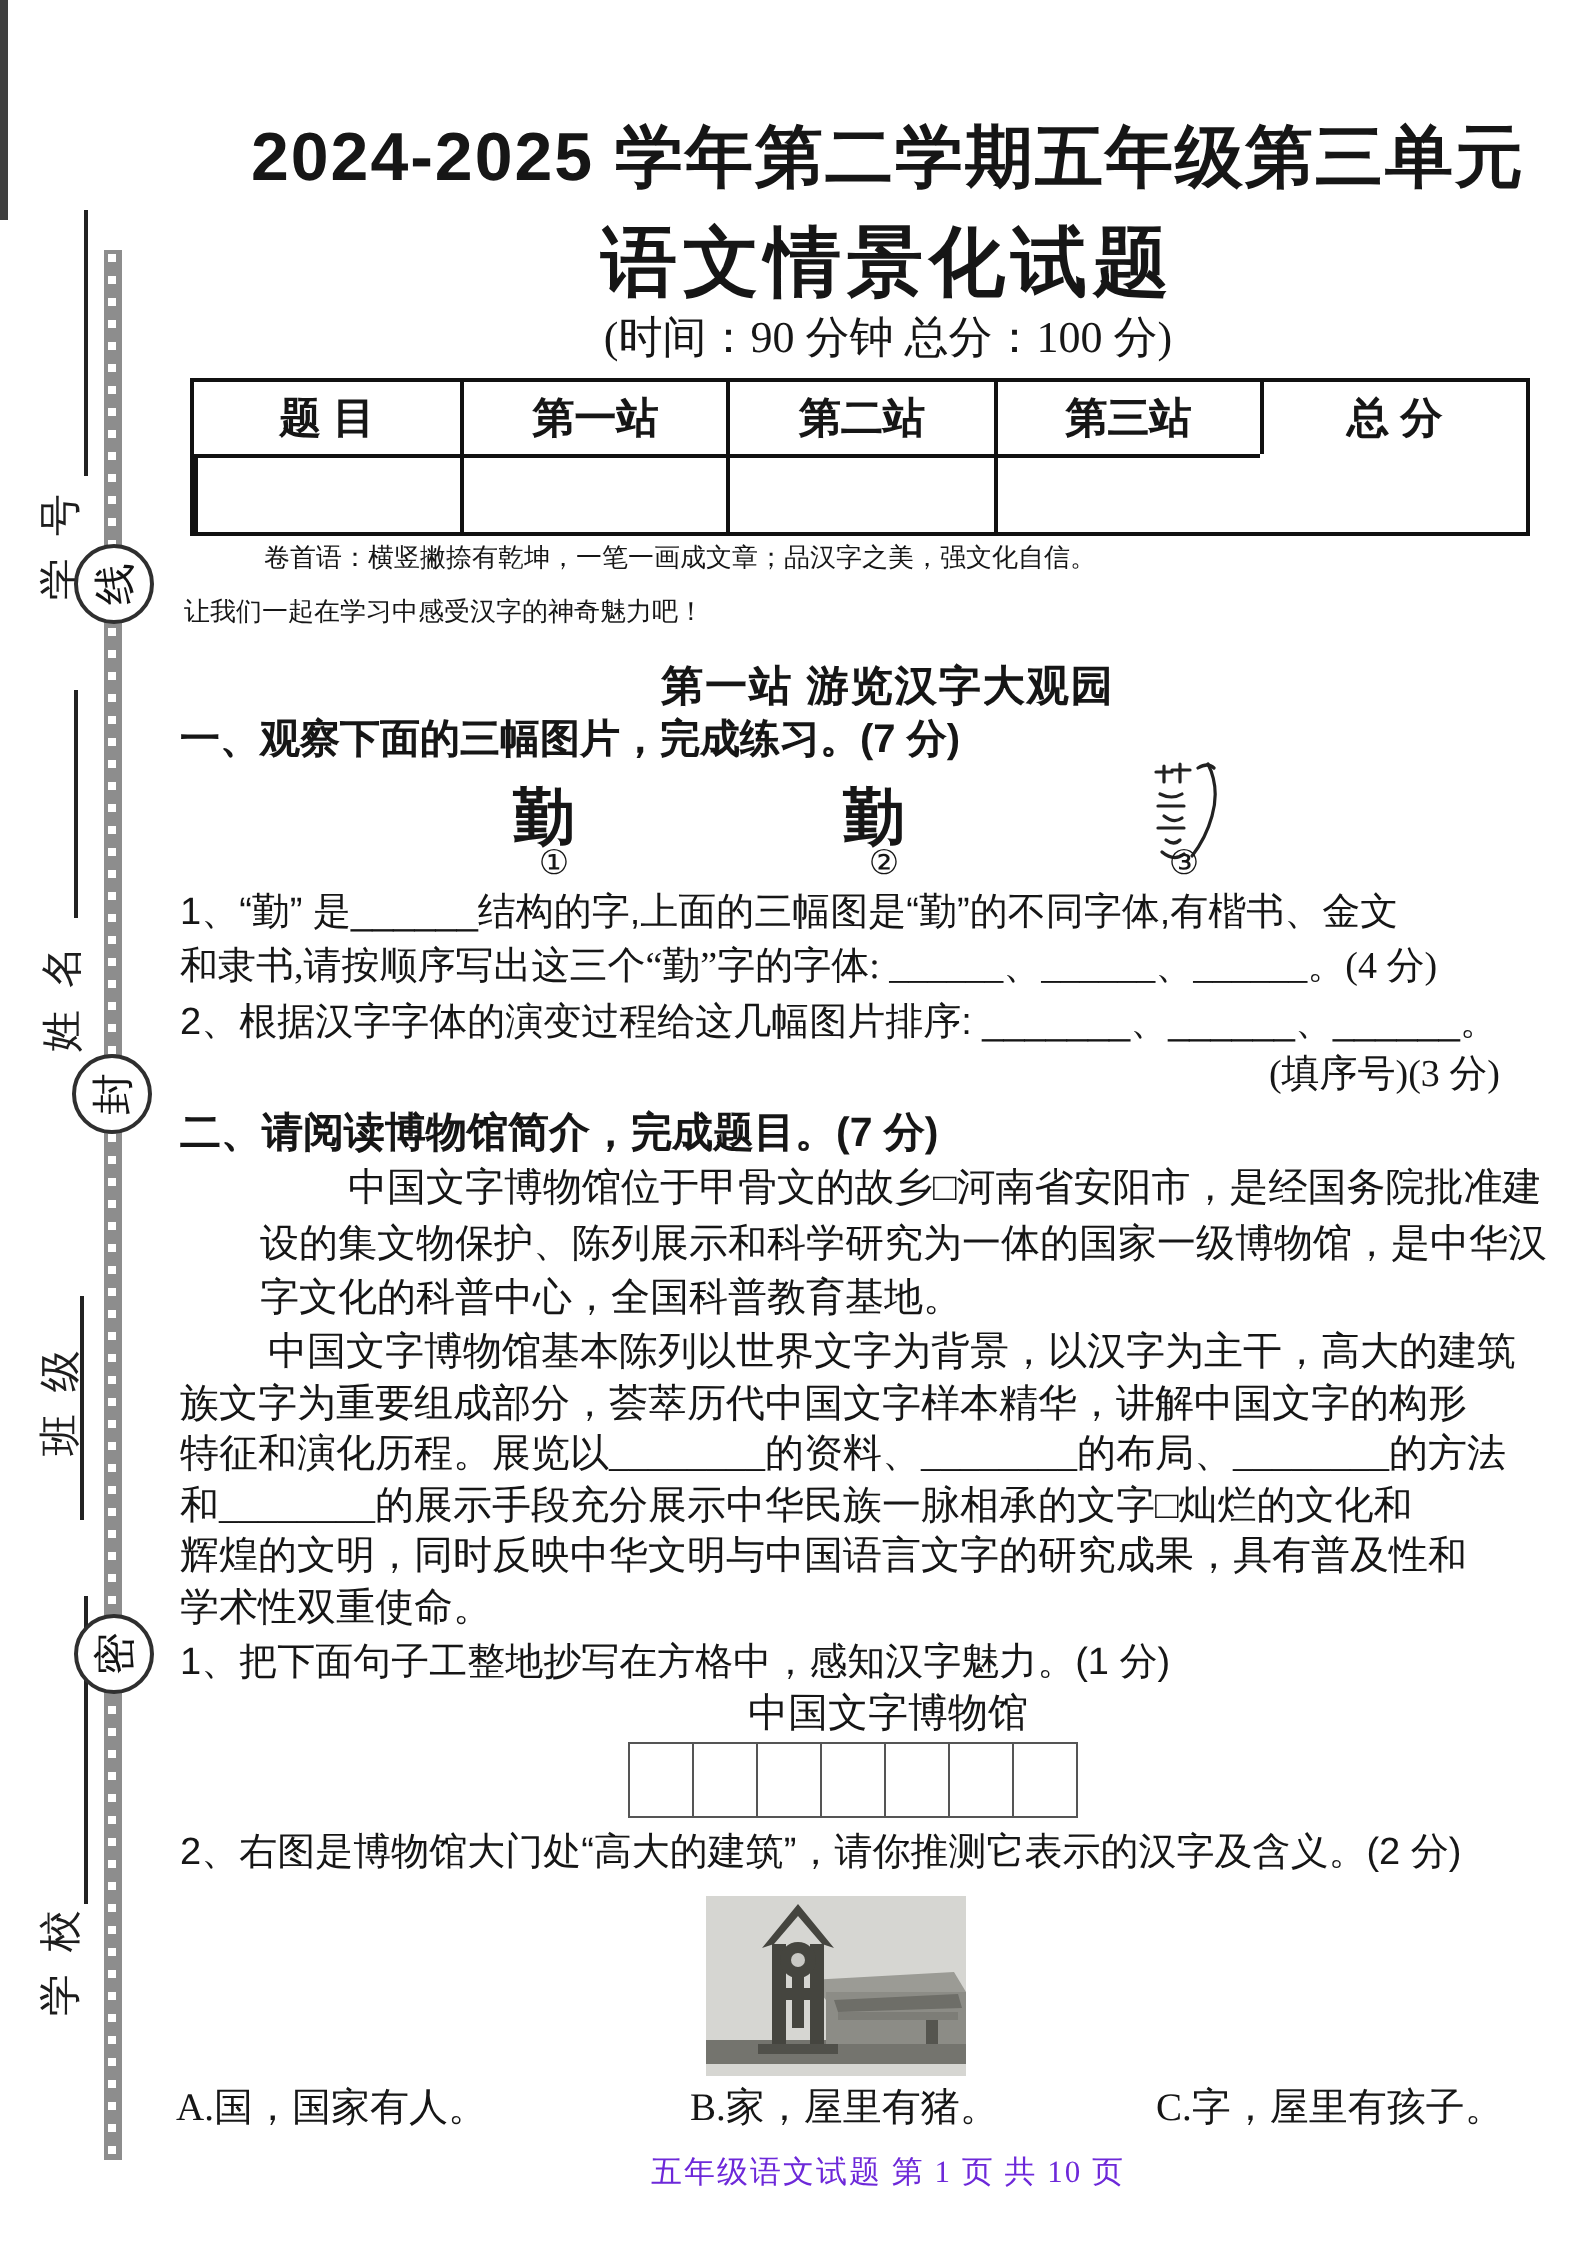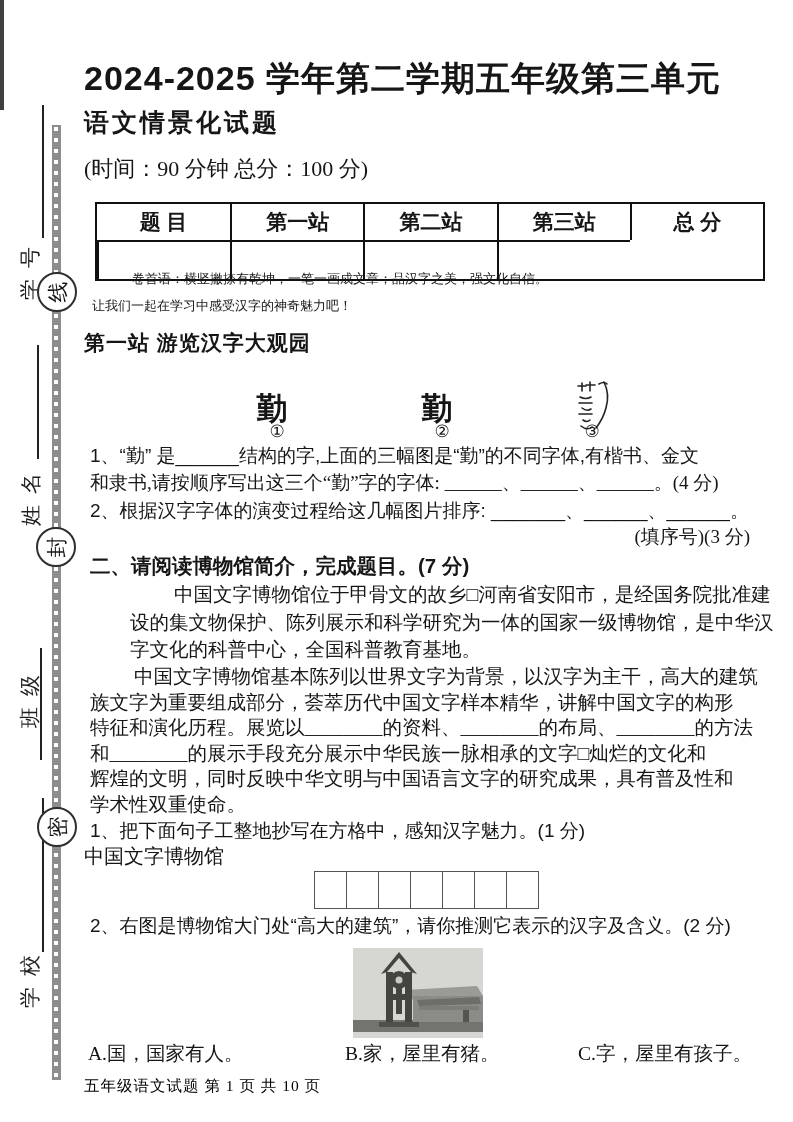--- a/index.html
+++ b/index.html
@@ -6,21 +6,21 @@
   body{background:#ffffff;}
   .page{
     position:relative;
     width:793px;height:1122px;
     background:#ffffff;
     overflow:hidden;
     color:#161616;
     font-family:"Liberation Serif","DejaVu Serif",serif;
   }
   .abs{position:absolute;}
-  .center{left:84px;width:676px;text-align:left;}
+  .center{left:106px;width:676px;text-align:center;}
   .hei{font-family:"Liberation Sans","DejaVu Sans",sans-serif;}
   .kai{font-family:"Liberation Serif","DejaVu Serif",serif;}
 
   
   .scan-edge{left:0;top:0;width:4px;height:110px;background:#3f3f3f;}
   .seal-band{left:52px;top:125px;width:9px;height:955px;background:#8d8d8d;}
   .seal-band::after{content:"";position:absolute;left:2px;top:2px;width:4px;height:calc(100% - 4px);
     background:repeating-linear-gradient(to bottom,#ffffff 0 4px,transparent 4px 11px);}
   .margin-line{width:1.5px;background:#222;}
   .margin-label{
@@ -31,25 +31,25 @@
     width:36px;height:36px;border-radius:50%;
     border:2px solid #2f2f2f;background:#ffffff;
     display:flex;align-items:center;justify-content:center;
     transform:translate(-50%,-50%);
     z-index:3;
   }
   .seal-circle span{font-size:21px;transform:rotate(-90deg);color:#141414;}
 
   
   .title1{top:56px;font-size:34px;font-weight:bold;letter-spacing:1px;}
-  .title2{top:106px;font-size:25px;font-weight:bold;letter-spacing:3px;}
+  .title2{top:106px;font-size:38px;font-weight:bold;letter-spacing:3px;}
   .meta{top:154px;font-size:22px;}
 
   
-  .score-table{left:95px;top:202px;width:666px;border:2px solid #111;
+  .score-table{left:95px;top:189px;width:666px;border:2px solid #111;
     display:grid;grid-template-columns:repeat(5,1fr);grid-template-rows:36px 39px;}
   .score-table .cell{border-left:2px solid #111;border-top:2px solid #111;
     display:flex;align-items:center;justify-content:center;
     font-size:21px;font-weight:bold;}
   .score-table .cell.c0{border-left:none;}
   .score-table .cell.r0{border-top:none;}
 
   
   .preface{left:92px;top:265px;width:672px;font-size:13px;line-height:27px;}
   .preface .ln1{padding-left:40px;}
@@ -72,21 +72,21 @@
   .copy-grid{left:88px;top:871px;width:676px;display:flex;justify-content:center;}
   .copy-grid .box{width:31px;height:36px;border:1px solid #555;border-left:none;background:#fff;}
   .copy-grid .box:first-child{border-left:1px solid #555;}
 
   
   .photo{left:353px;top:948px;width:130px;height:90px;}
 
   
   .opt{top:1040px;font-size:19.5px;white-space:nowrap;}
   .optA{left:88px;} .optB{left:345px;} .optC{left:578px;}
-  .footer{top:1076px;font-size:15.5px;letter-spacing:1px;color:#000000;}
+  .footer{top:1076px;font-size:15.5px;letter-spacing:1px;color:#6d28d9;}
 </style>
 </head>
 <body>
 
 <div class="page">
 
   <div class="abs scan-edge"></div>
   <div class="abs seal-band"></div>
 
   <div class="abs margin-line" style="left:42px;top:105px;height:133px;"></div>
@@ -128,20 +128,21 @@
     <div class="cell"></div>
     <div class="cell"></div>
   </div>
 
   <div class="abs preface kai">
     <div class="ln1">卷首语：横竖撇捺有乾坤，一笔一画成文章；品汉字之美，强文化自信。</div>
     <div>让我们一起在学习中感受汉字的神奇魅力吧！</div>
   </div>
 
   <div class="abs center s1-heading hei">第一站 游览汉字大观园</div>
+  <div class="abs s1-qintro hei">一、观察下面的三幅图片，完成练习。(7 分)</div>
 
   <div class="abs glyph hei" style="left:272px;top:388px;">勤</div>
   <div class="abs glyph kai" style="left:437px;top:388px;font-weight:bold;">勤</div>
   <div class="abs" style="left:575px;top:380px;">
     <svg width="36" height="52" viewBox="0 0 36 52" fill="none" stroke="#222" stroke-width="1.6" stroke-linecap="round">
       <path d="M7 3 v8 M3 6 h8"></path>
       <path d="M15 2 v9 M11 5 h9"></path>
       <path d="M5 17 q6 3 11 0"></path>
       <path d="M4 23 h13"></path>
       <path d="M7 28 q5 4 9 1"></path>

